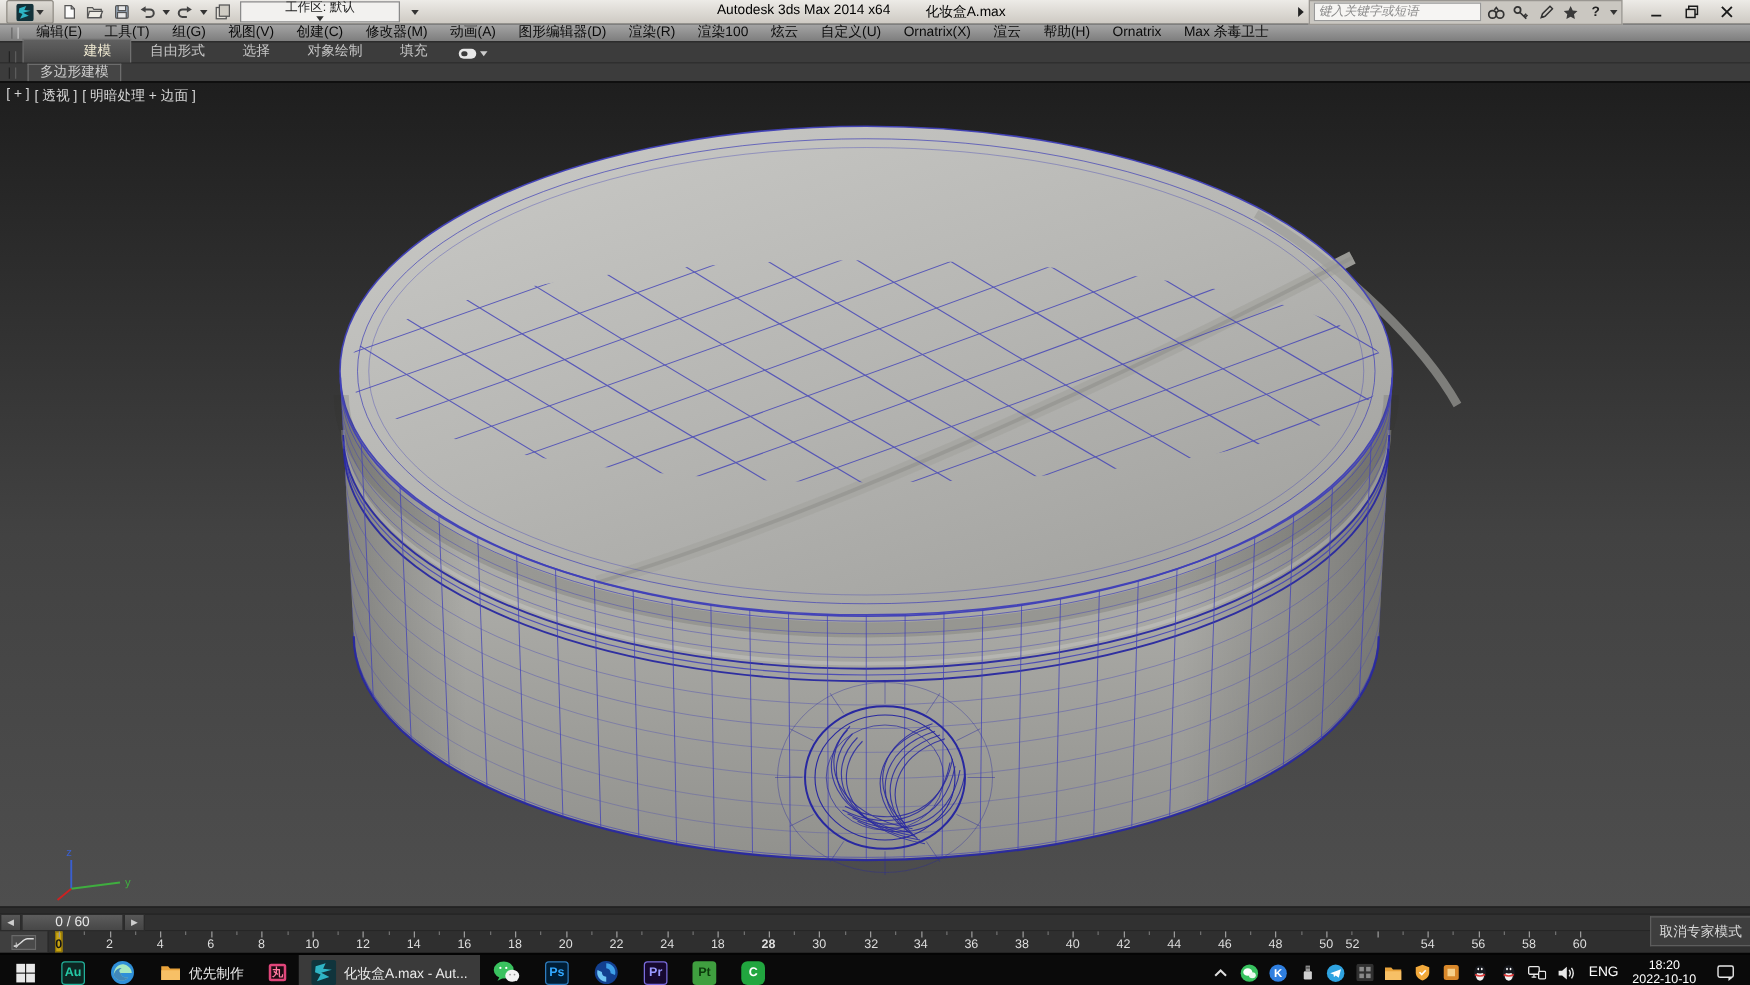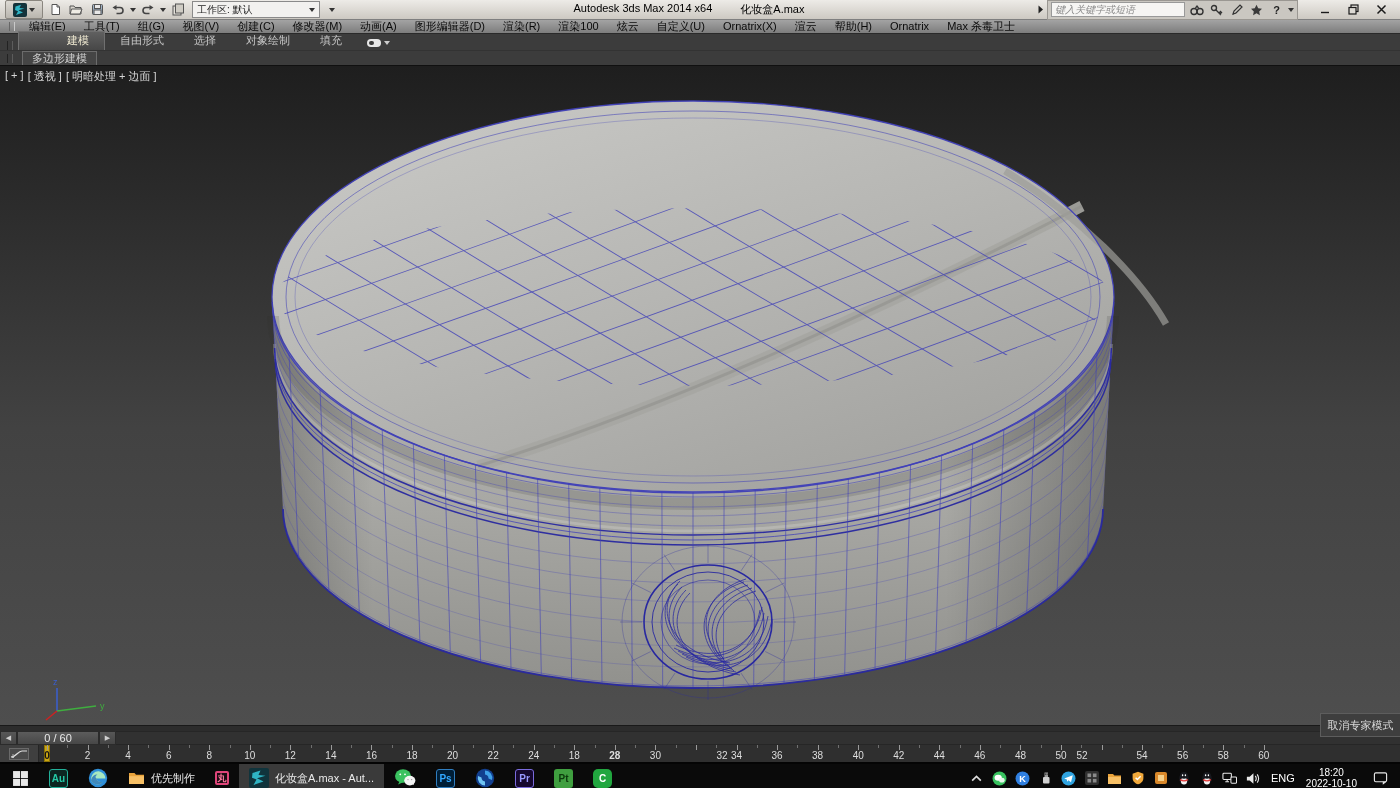--- a/index.html
+++ b/index.html
@@ -6,21 +6,21 @@
   body{width:1400px;height:788px;overflow:hidden;background:#000;
        font-family:"Liberation Sans","DejaVu Sans",sans-serif;cursor:default;}
   
   #titlebar{height:20px;display:flex;align-items:center;background:linear-gradient(#edebe7,#cdc9c2);
             border-bottom:1px solid #7f7f7f;box-sizing:border-box;padding:0 5px;gap:3px;}
   .app-btn{width:36px;height:17px;display:flex;align-items:center;justify-content:center;gap:2px;
            background:linear-gradient(#dddad4,#b9b5ae);border:1px solid #8a867f;border-radius:2px;}
   .qat-btn{width:18px;height:16px;display:flex;align-items:center;justify-content:center;border-radius:2px;}
   .caret{width:0;height:0;border-left:3px solid transparent;border-right:3px solid transparent;border-top:4px solid #333;}
   .ws-combo{height:15px;width:118px;background:#f2f1ef;border:1px solid #8a8a8a;font-size:10px;color:#222;
-            display:flex;align-items:center;justify-content:space-between;padding:0 4px;margin-left:2px;}
+            display:flex;align-items:center;justify-content:flex-end;padding:0 4px;margin-left:2px;flex-direction:column;}
   .title-center{flex:1;display:flex;justify-content:center;gap:28px;font-size:11px;color:#000;white-space:nowrap;}
   .search-wrap{display:flex;align-items:center;gap:3px;background:#cac7c1;border:1px solid #9a9792;padding:1px 3px;height:16px;}
   .search-input{width:126px;height:13px;font-size:10px;border:1px solid #999;background:#f6f5f3;color:#333;padding:0 3px;}
   .search-input::placeholder{color:#8a8a8a;font-style:italic;}
   .sch-ic{width:17px;height:14px;display:flex;align-items:center;justify-content:center;}
   .win-ctrls{display:flex;gap:16px;margin:0 8px 0 18px;}
   .win-ctrls span{display:flex;align-items:center;justify-content:center;width:12px;height:12px;}
   
   #menubar{height:13px;background:linear-gradient(#a3a3a3,#7d7d7d);display:flex;align-items:center;padding-left:4px;}
   .grip{width:4px;height:9px;border-left:1px solid #666;border-right:1px solid #c9c9c9;margin:0 5px;}
@@ -51,21 +51,21 @@
              font-size:11px;line-height:12px;text-align:center;}
   .ts-track{flex:1;background:#313131;border-top:1px solid #262626;border-bottom:1px solid #262626;}
   #ruler-row{height:17px;background:#333;display:flex;position:relative;}
   .curve-btn{width:38px;background:#3f3f3f;border-right:1px solid #252525;display:flex;align-items:center;justify-content:center;}
   #ruler{position:relative;flex:1;background:#2f2f2f;overflow:hidden;}
   .tick{position:absolute;top:0;width:1px;height:5px;background:#9a9a9a;}
   .tick.minor{height:3px;background:#6f6f6f;}
   .tick-label{position:absolute;top:5px;transform:translateX(-50%);font-size:10px;color:#dedede;line-height:11px;}
   .time-marker{position:absolute;top:0;width:6px;height:17px;background:#c9a512;border:1px solid #8c7208;box-sizing:border-box;}
   .cur-frame{position:absolute;top:5px;transform:translateX(-50%);font-size:10px;color:#151515;font-weight:bold;z-index:2;}
-  #expert-btn{position:absolute;right:0;top:713px;width:80px;height:24px;background:#3e3e3e;
+  #expert-btn{position:absolute;right:0;top:733px;width:80px;height:24px;background:#3e3e3e;
               border:1px solid #5d5d5d;border-right:none;box-sizing:border-box;color:#d9d9d9;font-size:11px;
               display:flex;align-items:center;justify-content:center;z-index:10;}
   #gapline{height:2px;background:#040404;}
   
   #taskbar{height:28px;background:#0a0a0a;display:flex;align-items:center;padding:0 2px;}
   .tb-item{height:28px;display:flex;align-items:center;justify-content:center;gap:6px;padding:0 10px;
            position:relative;color:#eaeaea;font-size:11px;white-space:nowrap;}
   .tb-item.running::after{content:"";position:absolute;bottom:1px;left:7px;right:7px;height:2px;background:#5f8fbf;}
   .tb-item.active{background:#3a3a3a;}
   .tb-item.active::after{content:"";position:absolute;bottom:1px;left:2px;right:2px;height:2px;background:#7fb3e3;}
@@ -479,21 +479,21 @@
       <div class="tick" style="left: 535.28px;"></div>
       <div class="tick-label" style="left: 535.28px;">18</div>
       <div class="tick minor" style="left: 555.56px;"></div>
       <div class="tick" style="left: 575.84px;"></div>
       <div class="tick-label" style="left: 575.84px; font-weight: bold;">28</div>
       <div class="tick minor" style="left: 596.12px;"></div>
       <div class="tick" style="left: 616.4px;"></div>
       <div class="tick-label" style="left: 616.4px;">30</div>
       <div class="tick minor" style="left: 636.68px;"></div>
       <div class="tick" style="left: 656.96px;"></div>
-      <div class="tick-label" style="left: 683px;">32</div>
+      <div class="tick-label" style="left: 658px;">32</div>
       <div class="tick minor" style="left: 677.24px;"></div>
       <div class="tick" style="left: 697.52px;"></div>
       <div class="tick-label" style="left: 697.52px;">34</div>
       <div class="tick minor" style="left: 717.8px;"></div>
       <div class="tick" style="left: 738.08px;"></div>
       <div class="tick-label" style="left: 738.08px;">36</div>
       <div class="tick minor" style="left: 758.36px;"></div>
       <div class="tick" style="left: 778.64px;"></div>
       <div class="tick-label" style="left: 778.64px;">38</div>
       <div class="tick minor" style="left: 798.92px;"></div>

